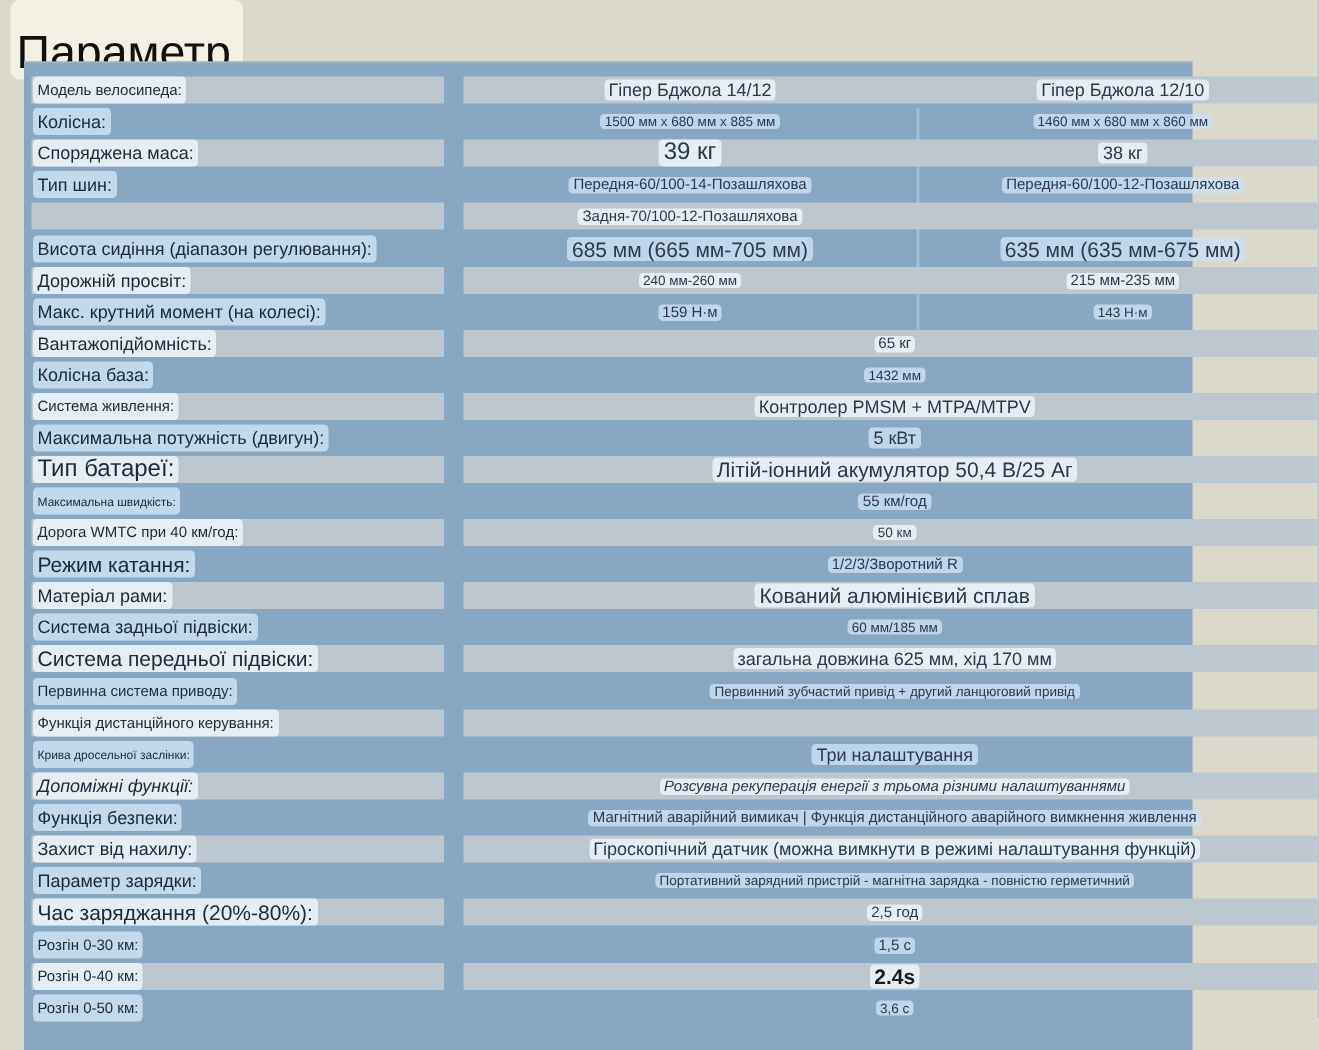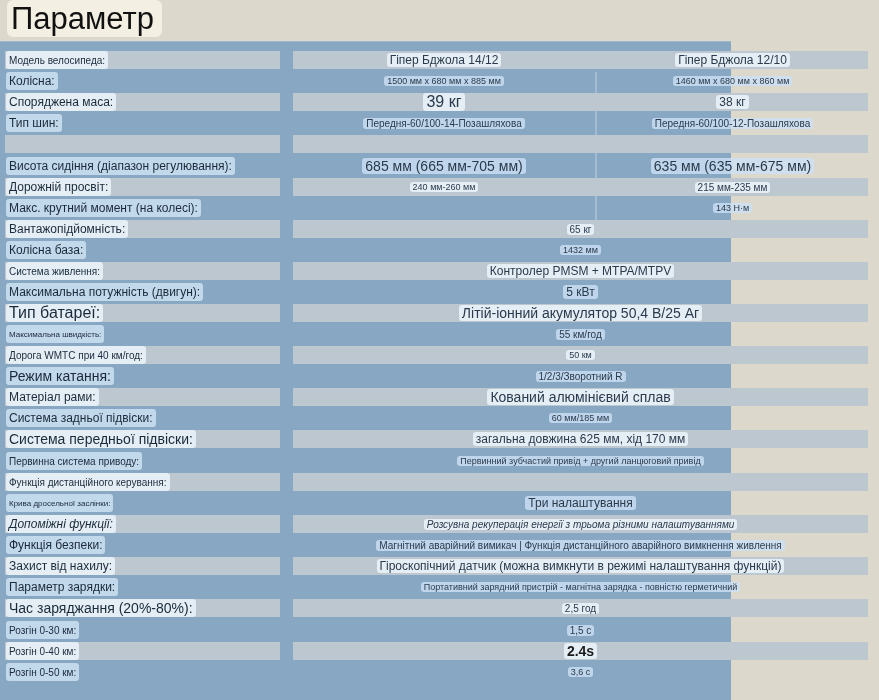--- a/index.html
+++ b/index.html
@@ -5,28 +5,29 @@
   html, body { margin: 0; padding: 0; }
   body {
     width: 879px; height: 700px; overflow: hidden;
     background: #dcd8cc;
     font-family: "Liberation Sans", sans-serif;
     position: relative;
   }
   .title-wrap {
     position: absolute; left: 7px; top: 0px;
     background: #f3efe2; border-radius: 6px;
-    padding: 0 8px 0 4px; height: 37px;
+    padding: 16px 8px 0 4px; height: 37px;
     display: flex; align-items: center;
   }
   .title { font-size: 31px; color: #111; line-height: 37px; }
   .panel {
-    position: absolute; left: 0; top: 41px; width: 731px; height: 659px;
+    position: absolute; left: 16px; top: 41px; width: 731px; height: 659px;
     background: #87a7c3;
     border-top: 1px solid #9cb6cd;
+    padding-left: 48px;
   }
   .row {
     position: absolute; left: 0; width: 879px; height: 21px;
   }
   .row .lbar, .row .vbar {
     position: absolute; top: 1px; height: 18px;
   }
   .row.stripe .lbar { left: 5px; width: 275px; background: #bcc7d0; }
   .row.stripe .vbar { left: 293px; width: 575px; background: #bcc7d0; }
   .label {
@@ -111,20 +112,23 @@
         <span>Передня-60/100-14-Позашляхова</span>
       </div>
     <div class="val c2 fs-s">
         <span>Передня-60/100-12-Позашляхова</span>
       </div>
   </div>
 
   <div class="row stripe" style="top:92px;">
     <div class="lbar"></div>
       <div class="vbar"></div>
+    <div class="val c1 fs-s">
+        <span>Задня-70/100-12-Позашляхова</span>
+      </div>
   </div>
 
   <div class="row" style="top:114px;">
     <div class="label fs-m">Висота сидіння (діапазон регулювання):</div>
     <div class="val c1 fs-l">
         <span>685 мм (665 мм-705 мм)</span>
       </div>
     <div class="val c2 fs-l">
         <span>635 мм (635 мм-675 мм)</span>
       </div>
@@ -137,20 +141,23 @@
     <div class="val c1 fs-xs">
         <span>240 мм-260 мм</span>
       </div>
     <div class="val c2 fs-s">
         <span>215 мм-235 мм</span>
       </div>
   </div>
 
   <div class="row" style="top:156px;">
     <div class="label fs-m">Макс. крутний момент (на колесі):</div>
+    <div class="val c1 fs-s">
+        <span>159 Н·м</span>
+      </div>
     <div class="val c2 fs-xs">
         <span>143 Н·м</span>
       </div>
   </div>
 
   <div class="row stripe" style="top:177px;">
     <div class="lbar"></div>
       <div class="vbar"></div>
     <div class="label fs-m">Вантажопідйомність:</div>
     <div class="val full fs-s">

